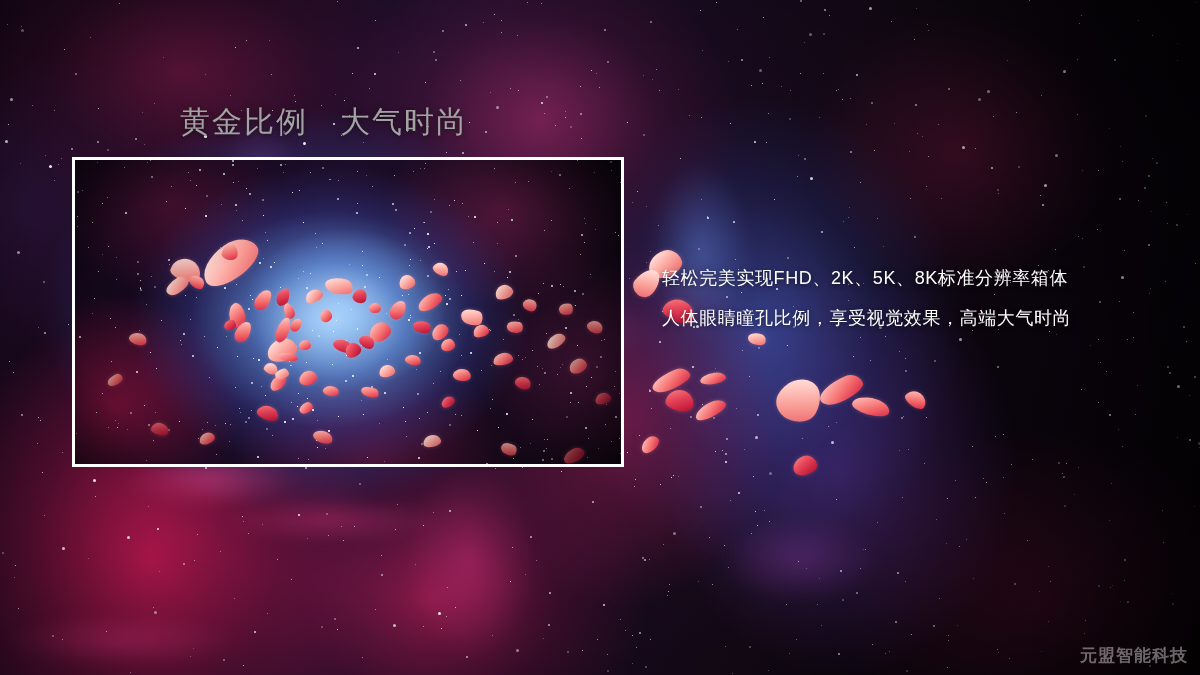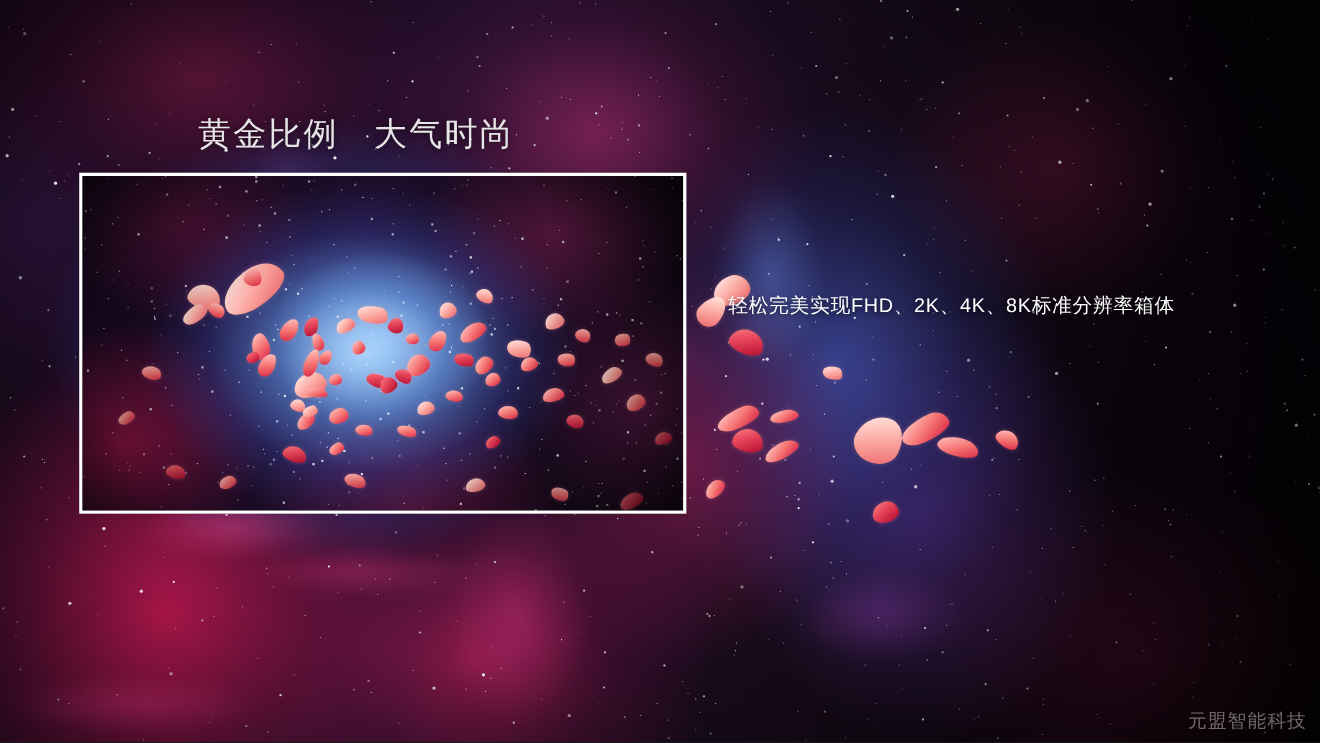--- a/index.html
+++ b/index.html
@@ -124,21 +124,21 @@
   }
   .petal.deep {
     background: linear-gradient(150deg, #f98a86 0%, #e8475c 40%, #c61f3e 78%, #9c1530 100%);
   }
 
   
   #headline {
     position: absolute;
     left: 180px;
     top: 102px;
-    color: #e5e5e5;
+    color: #a3a3a3;
     font-size: 30px;
     letter-spacing: 2px;
     white-space: pre;
     text-shadow: 0 1px 6px rgba(0,0,0,0.55);
   }
   #body-copy {
     position: absolute;
     left: 662px;
     top: 258px;
     width: 500px;
@@ -152,20 +152,21 @@
     text-shadow: 0 1px 5px rgba(0,0,0,0.60);
   }
   #watermark {
     position: absolute;
     right: 12px;
     bottom: 8px;
     color: rgba(205,198,200,0.52);
     font-size: 17px;
     letter-spacing: 1px;
     user-select: none;
+    font-weight: bold;
   }
 </style>
 </head>
 <body>
 
 <div id="stage">
 
   <div class="bg-layer" id="nebula-base"></div>
   <div class="bg-layer" id="nebula-wisps"></div>
   <div class="bg-layer" id="nebula-core-glow"></div>
@@ -262,17 +263,18 @@
         <div class="petal" style="left: 124px; top: 273px; width: 16px; height: 11px; transform: rotate(-18deg);"></div>
         <div class="petal" style="left: 238px; top: 271px; width: 20px; height: 12px; transform: rotate(22deg);"></div>
         <div class="petal pale" style="left: 348px; top: 275px; width: 18px; height: 12px; transform: rotate(-12deg); border-radius: 50% 50% 48% 52% / 68% 64% 36% 32%;"></div>
         <div class="petal" style="left: 426px; top: 283px; width: 16px; height: 12px; transform: rotate(30deg); border-radius: 70% 30% 62% 38% / 55% 60% 40% 45%;"></div>
         <div class="petal deep" style="left: 488px; top: 289px; width: 22px; height: 13px; transform: rotate(-26deg);"></div>
       </div>
     <div id="preview-vignette"></div>
   </div>
 
   <div id="body-copy">
-    <div class="body-line">轻松完美实现FHD、2K、4K、8K标准分辨率箱体</div>
+    <div class="body-line">轻松完美实现FHD、2K、5K、8K标准分辨率箱体</div>
+    <div class="body-line">人体眼睛瞳孔比例，享受视觉效果，高端大气时尚</div>
   </div>
 
   <div id="watermark">元盟智能科技</div>
 </div>
 
 </body></html>

